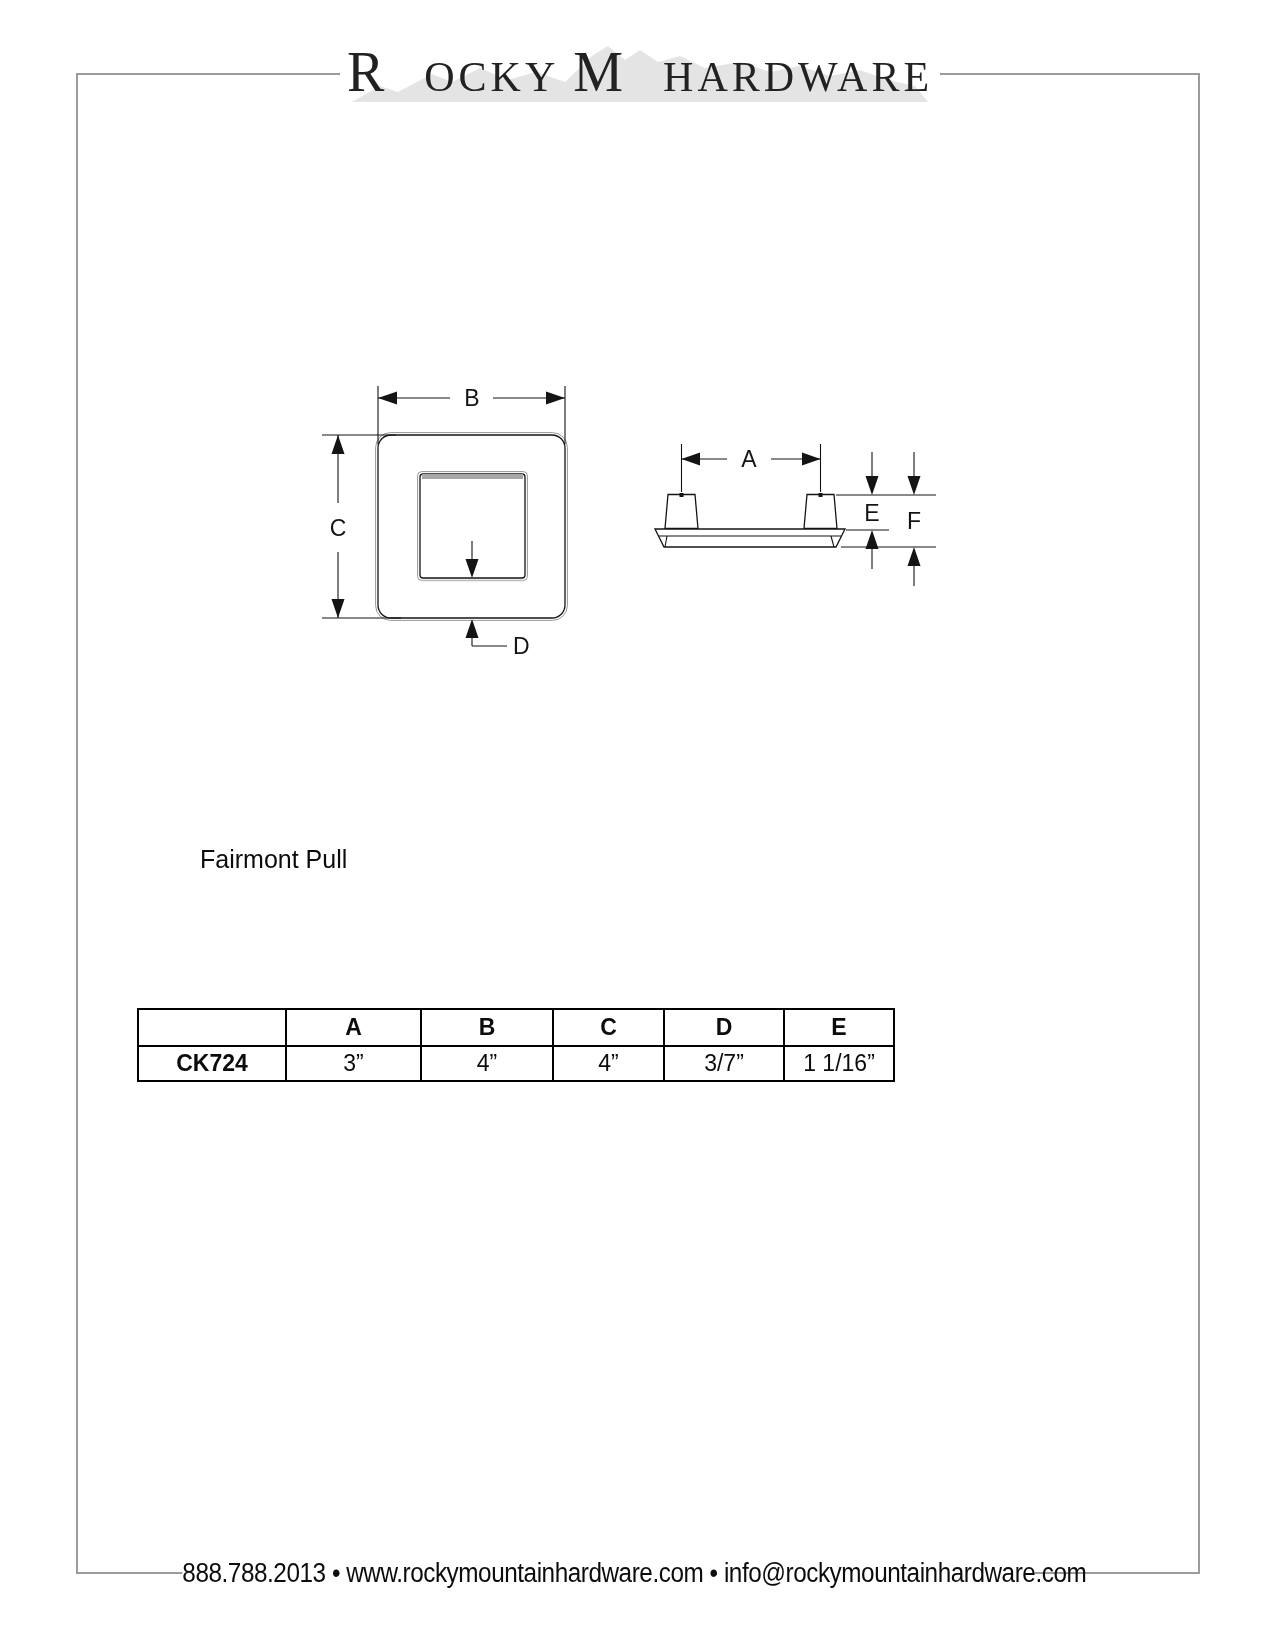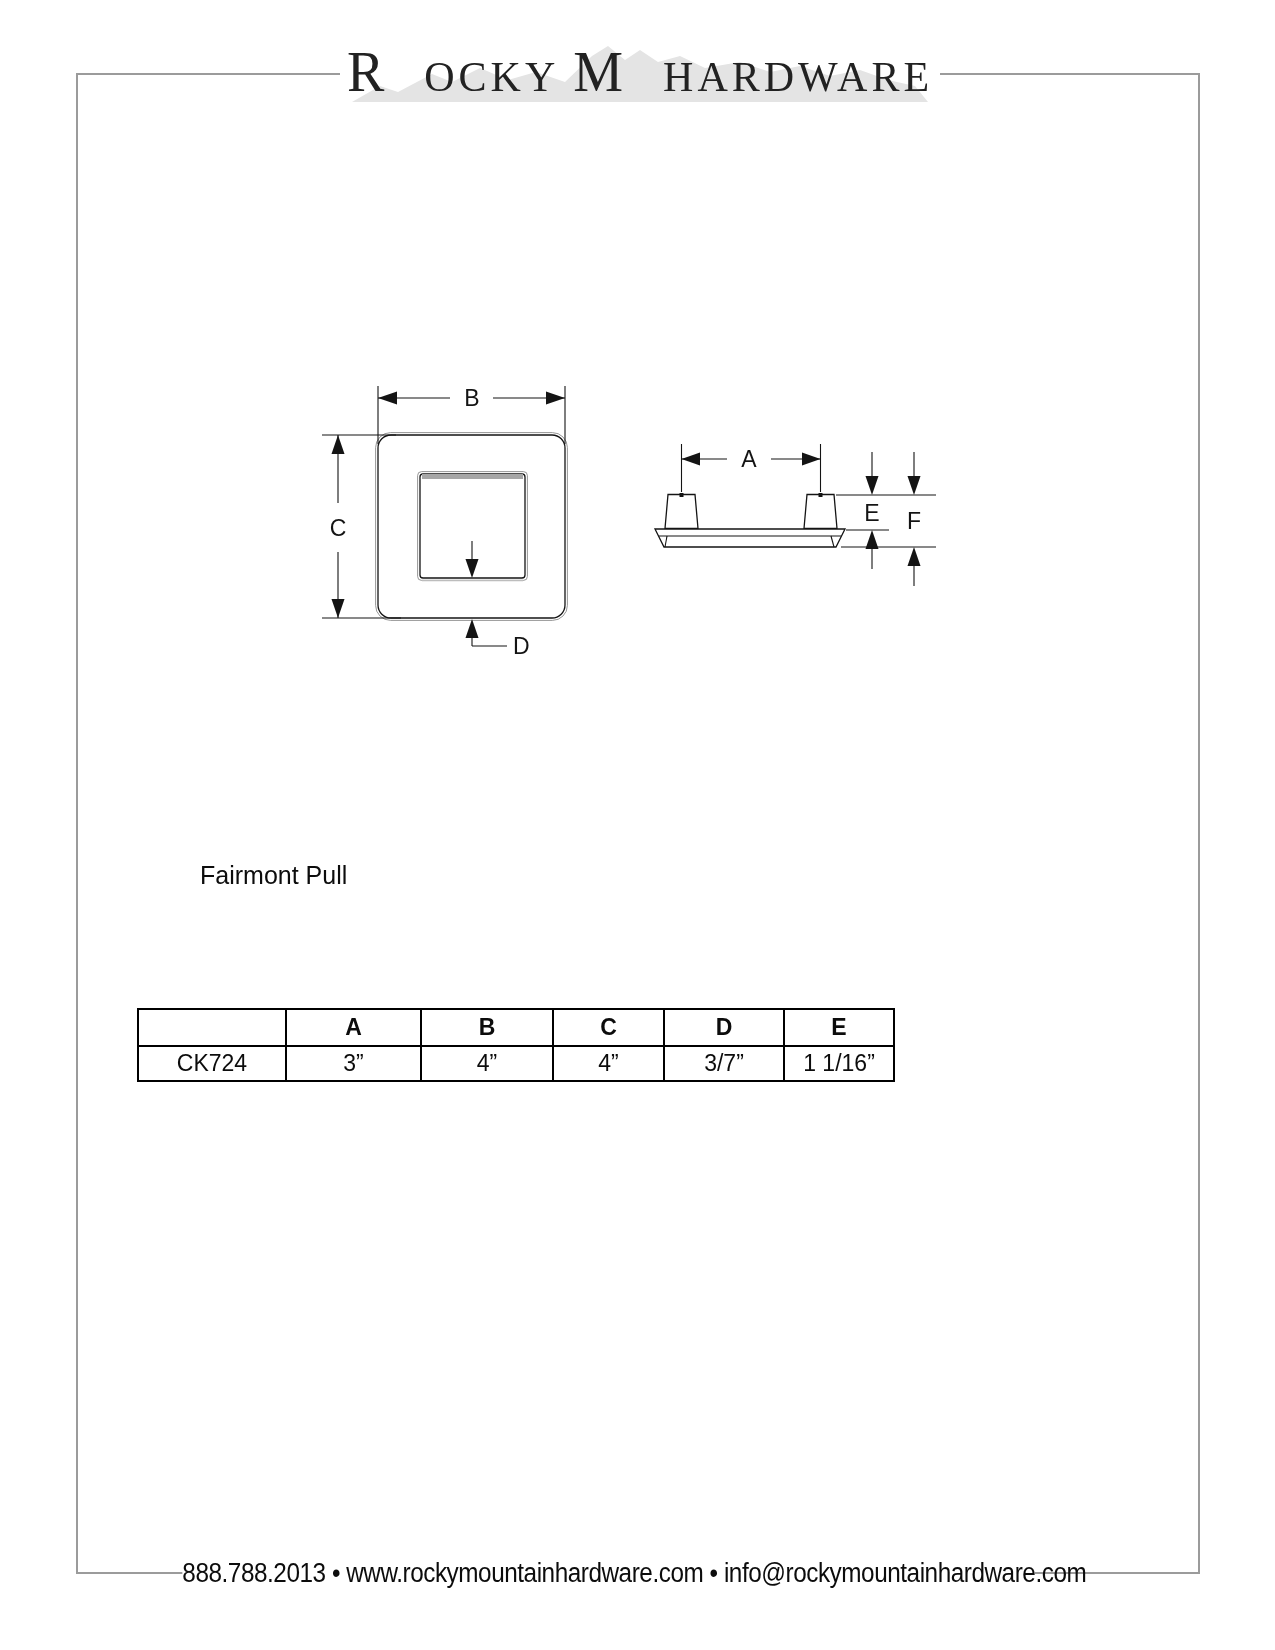--- a/index.html
+++ b/index.html
@@ -26,32 +26,32 @@
   
   .drawing{position:absolute;left:0;top:0;}
   .drawing text{font-family:"Liberation Sans",sans-serif;font-size:23px;fill:#141414;}
   .ln{stroke:#141414;stroke-width:1.3;fill:none;}
   .thin{stroke:#141414;stroke-width:1.1;fill:none;}
   .ghost{stroke:#8a8a8a;stroke-width:0.9;fill:none;}
   .ah{fill:#141414;stroke:none;}
   .white{fill:#ffffff;}
 
   
-  .product-name{position:absolute;left:200px;top:845px;font-size:25px;color:#0c0c0c;margin-top:16px;}
+  .product-name{position:absolute;left:200px;top:845px;font-size:25px;color:#0c0c0c;}
 
   
   .spec-table{position:absolute;left:137px;top:1008px;border-collapse:collapse;}
   .spec-table td{border:2px solid #000;text-align:center;padding:0;
        font-size:23px;color:#0c0c0c;background:#fff;}
   .spec-table .hdr td{height:35px;font-weight:bold;}
   .spec-table .dat td{height:33px;}
   .col-model{width:146px;}
   .col-a{width:133px;} .col-b{width:130px;} .col-c{width:109px;}
   .col-d{width:118px;} .col-e{width:108px;}
-  .model-cell{font-weight:normal;font-size:25px;}
+  .model-cell{font-weight:bold;font-size:25px;}
 
   
   .footer{position:absolute;left:135px;top:1556px;width:947px;background:#fff;
        text-align:center;font-size:27px;color:#0c0c0c;white-space:nowrap;
        transform:scaleX(0.9);transform-origin:center;letter-spacing:-0.5px;
        padding:2px 0;}
 </style>
 </head>
 <body>
 

